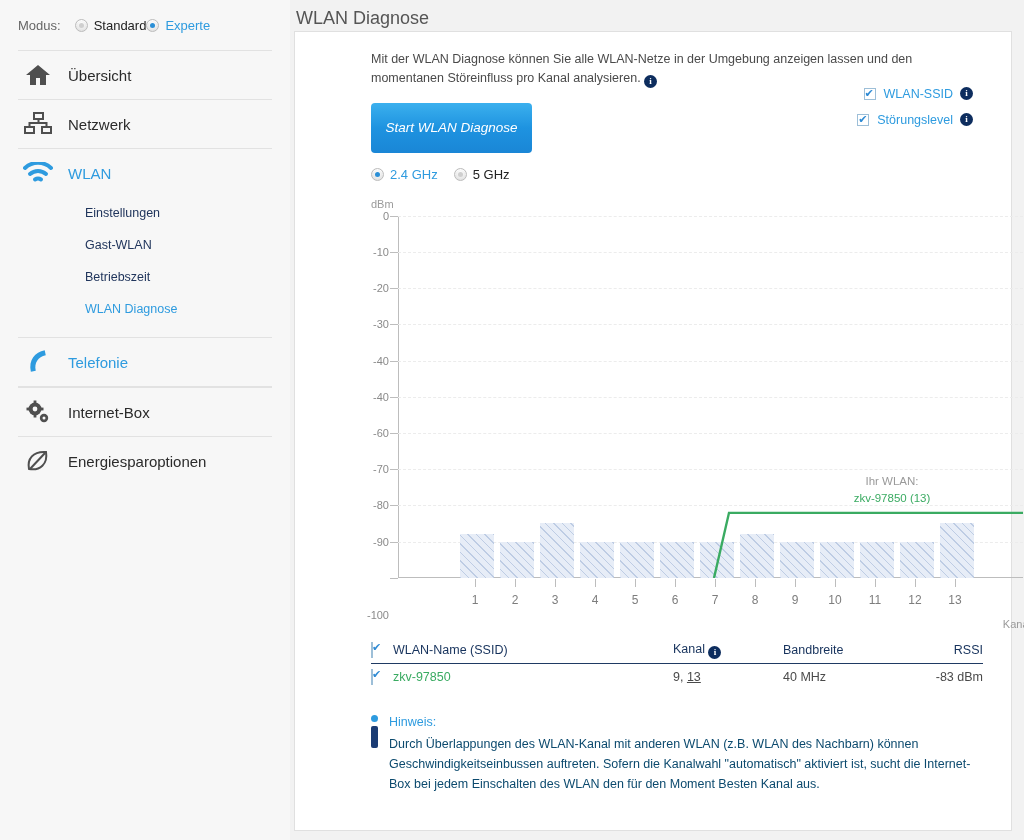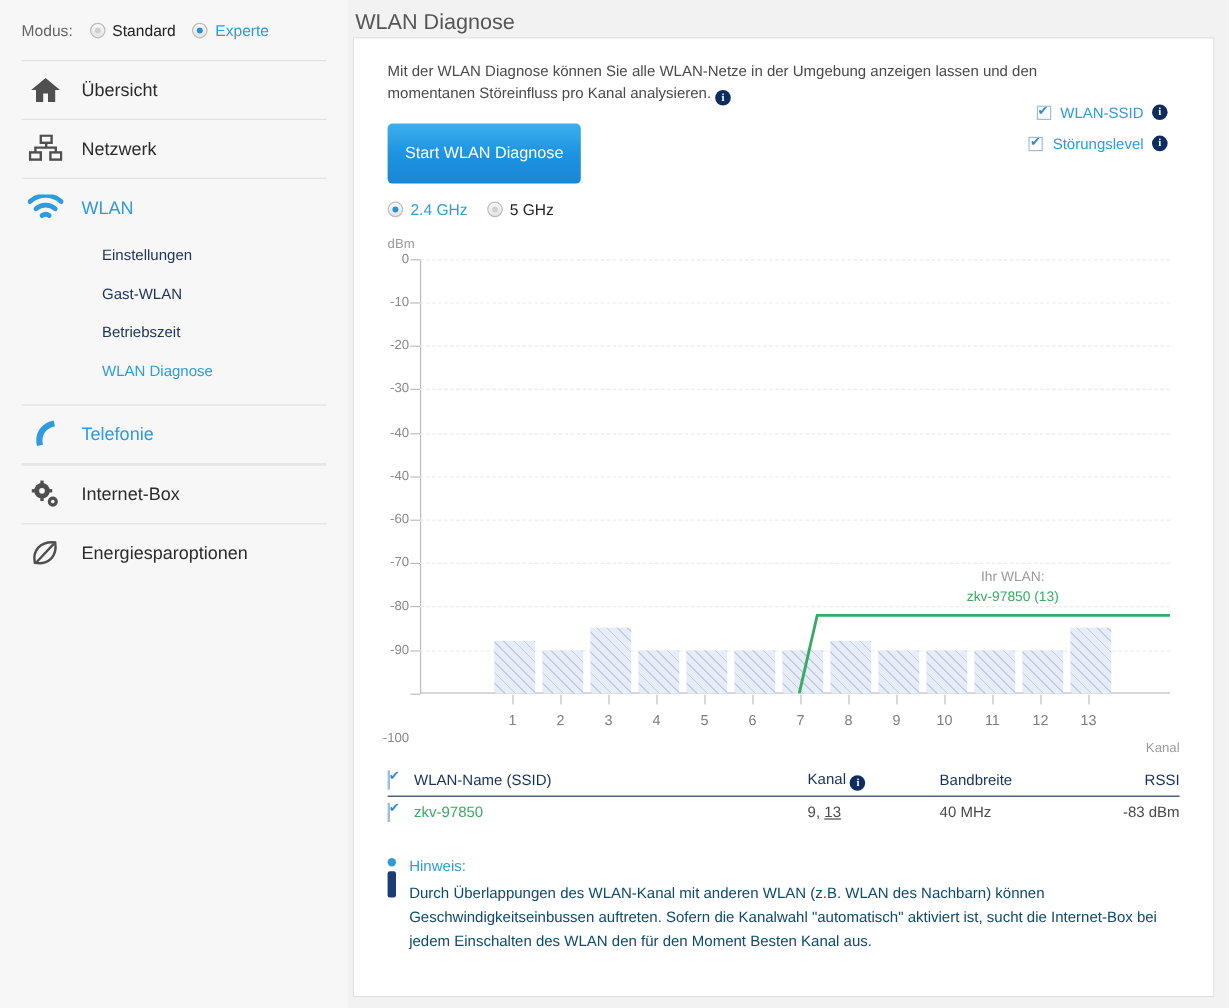--- a/index.html
+++ b/index.html
@@ -15,21 +15,21 @@
   #sidebar {
     position:absolute; left:0; top:0; width:290px; height:840px;
     background:#f7f7f7;
   }
   #mode-row {
     display:flex; align-items:center;
     padding:0 0 0 18px; height:50px;
     font-size:13px; color:#555;
   }
   #mode-label { color:#666; font-size:13px; margin-right:14px; }
-  .mode-opt { display:flex; align-items:center; margin-right:14px; cursor:pointer; }
+  .mode-opt { display:flex; align-items:center; cursor:pointer; }
   .mode-opt .lbl { font-size:13px; margin-left:6px; }
   .mode-opt.sel .lbl { color:#2e9bdf; }
   .mode-opt .lbl.dark { color:#222; }
   .radio {
     width:13px; height:13px; border-radius:50%;
     background:radial-gradient(circle at 50% 35%, #ffffff 0%, #e3e3e3 75%, #cfcfcf 100%);
     border:1px solid #bcbcbc; position:relative; flex:0 0 auto;
     box-shadow:inset 0 1px 1px rgba(255,255,255,.9);
   }
   .radio.on::after {
@@ -56,38 +56,39 @@
     height:32px; display:flex; align-items:center;
     padding-left:85px; font-size:12.5px; color:#20355c; cursor:pointer;
   }
   .sub-item.active { color:#2e9bdf; }
 
   
   #main { position:absolute; left:290px; top:0; width:734px; height:840px; background:#f2f2f2; }
   #page-title { font-size:18px; color:#555; padding:8px 0 10px 6px; font-weight:normal; }
   #panel {
     position:absolute; left:4px; top:31px; width:718px; height:800px;
-    background:#fff; border:1px solid #e0e0e0;
+    background:#fff; border:1px solid #e0e0e0;padding-left:48px;
   }
   #desc {
     padding:18px 28px 0 28px; font-size:12.5px; color:#4a4a4a; line-height:1.55;
     max-width:660px;
   }
   .info-ico {
     display:inline-block; width:13px; height:13px; border-radius:50%;
     background:#0d2d5e; color:#fff; font-size:9px; font-weight:bold;
     text-align:center; line-height:13px; vertical-align:-2px;
     font-family:"Liberation Serif", serif; cursor:pointer;
   }
   #btn-row { position:relative; margin:14px 28px 0 28px; height:50px; }
   #start-btn {
     width:161px; height:50px; border:none; border-radius:4px;
     background:linear-gradient(to bottom,#3bb0ee 0%,#1e93e0 50%,#1a86d6 100%);
     color:#fff; font-size:13.5px; font-family:"Liberation Sans", sans-serif;
     cursor:pointer;
+    font-style:italic;
   }
   #toggles { position:absolute; right:10px; top:-22px; }
   .tg-row { display:flex; align-items:center; justify-content:flex-end; height:26px; }
   .tg-row .tlbl { font-size:12.5px; color:#2e9bdf; margin:0 7px 0 8px; }
   .cbox {
     width:12px; height:12px; border:1px solid #9dbfd8; background:#fff;
     position:relative; flex:0 0 auto; cursor:pointer;
   }
   .cbox.on::after {
     content:"\2714"; position:absolute; left:0px; top:-3px;

